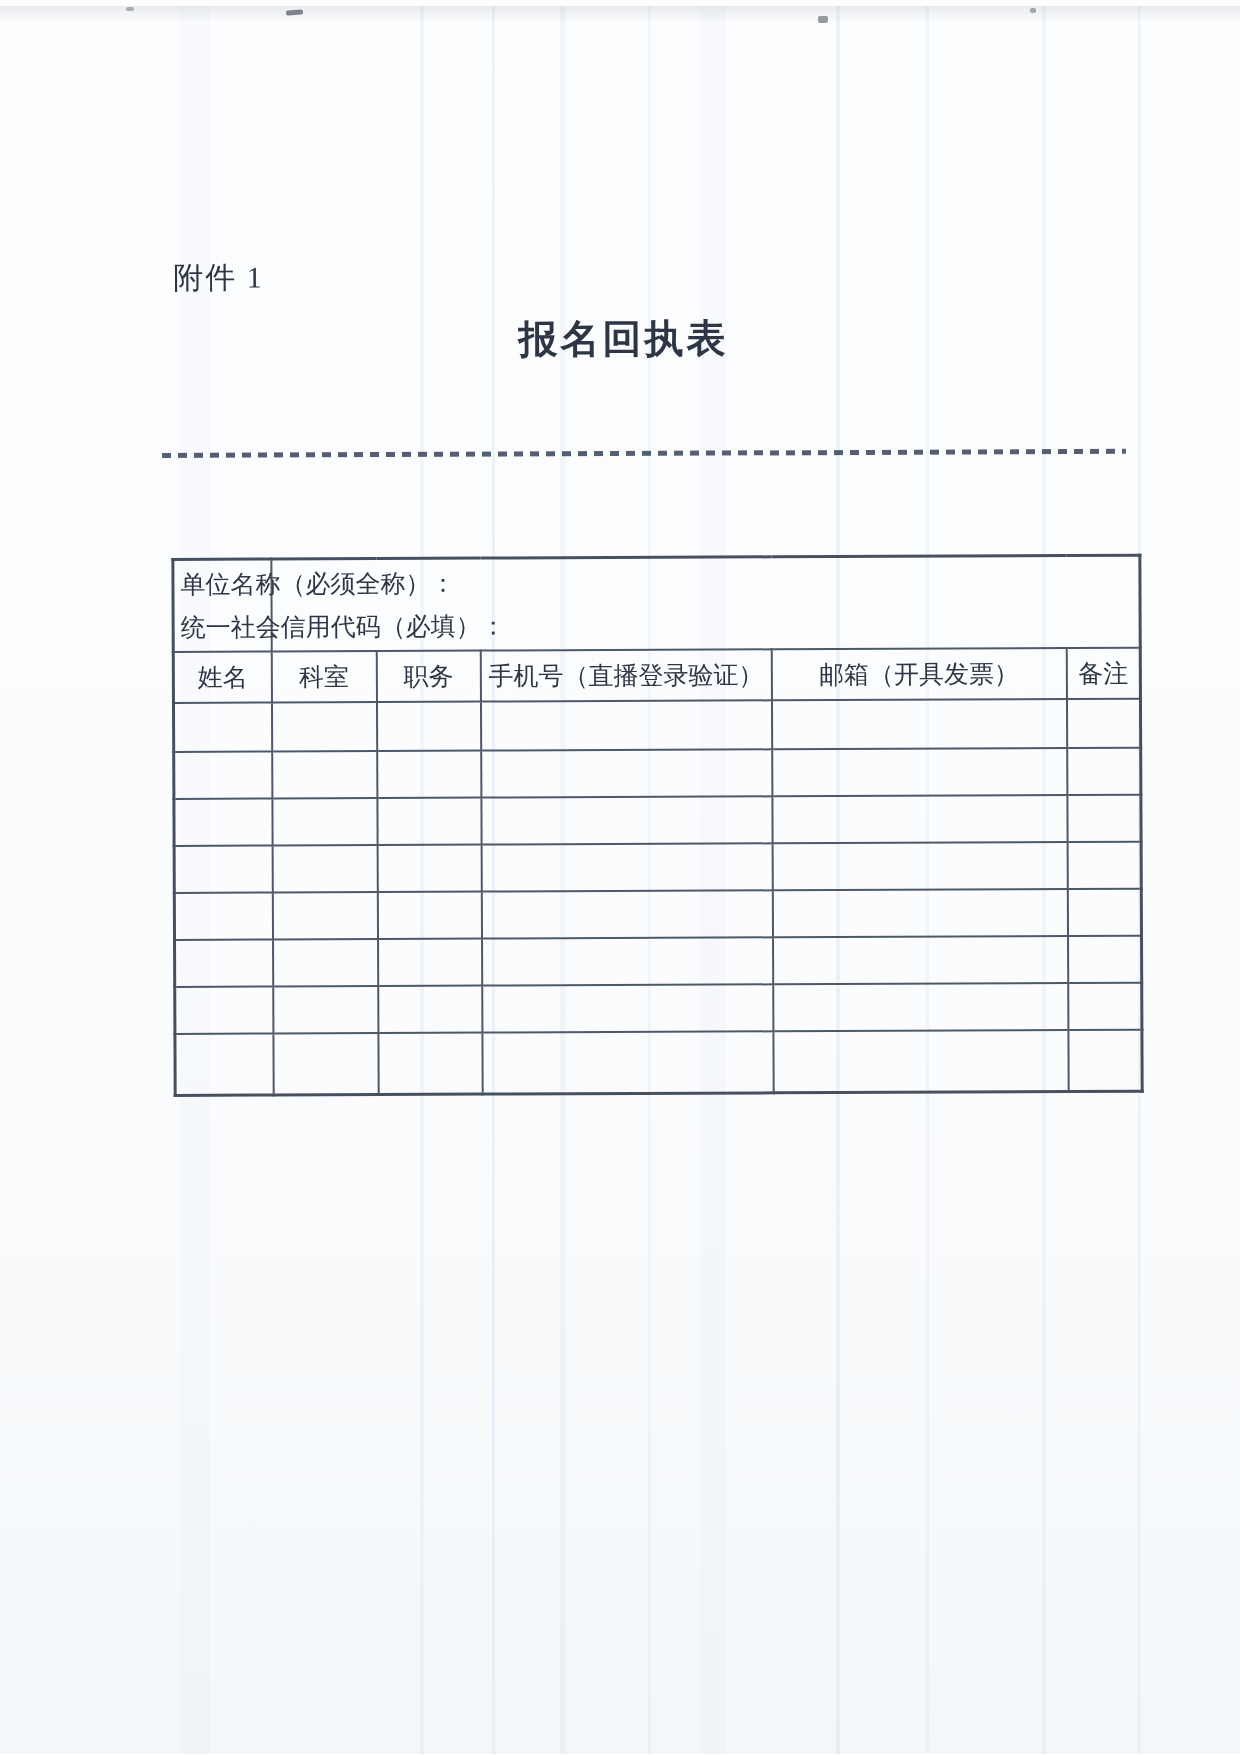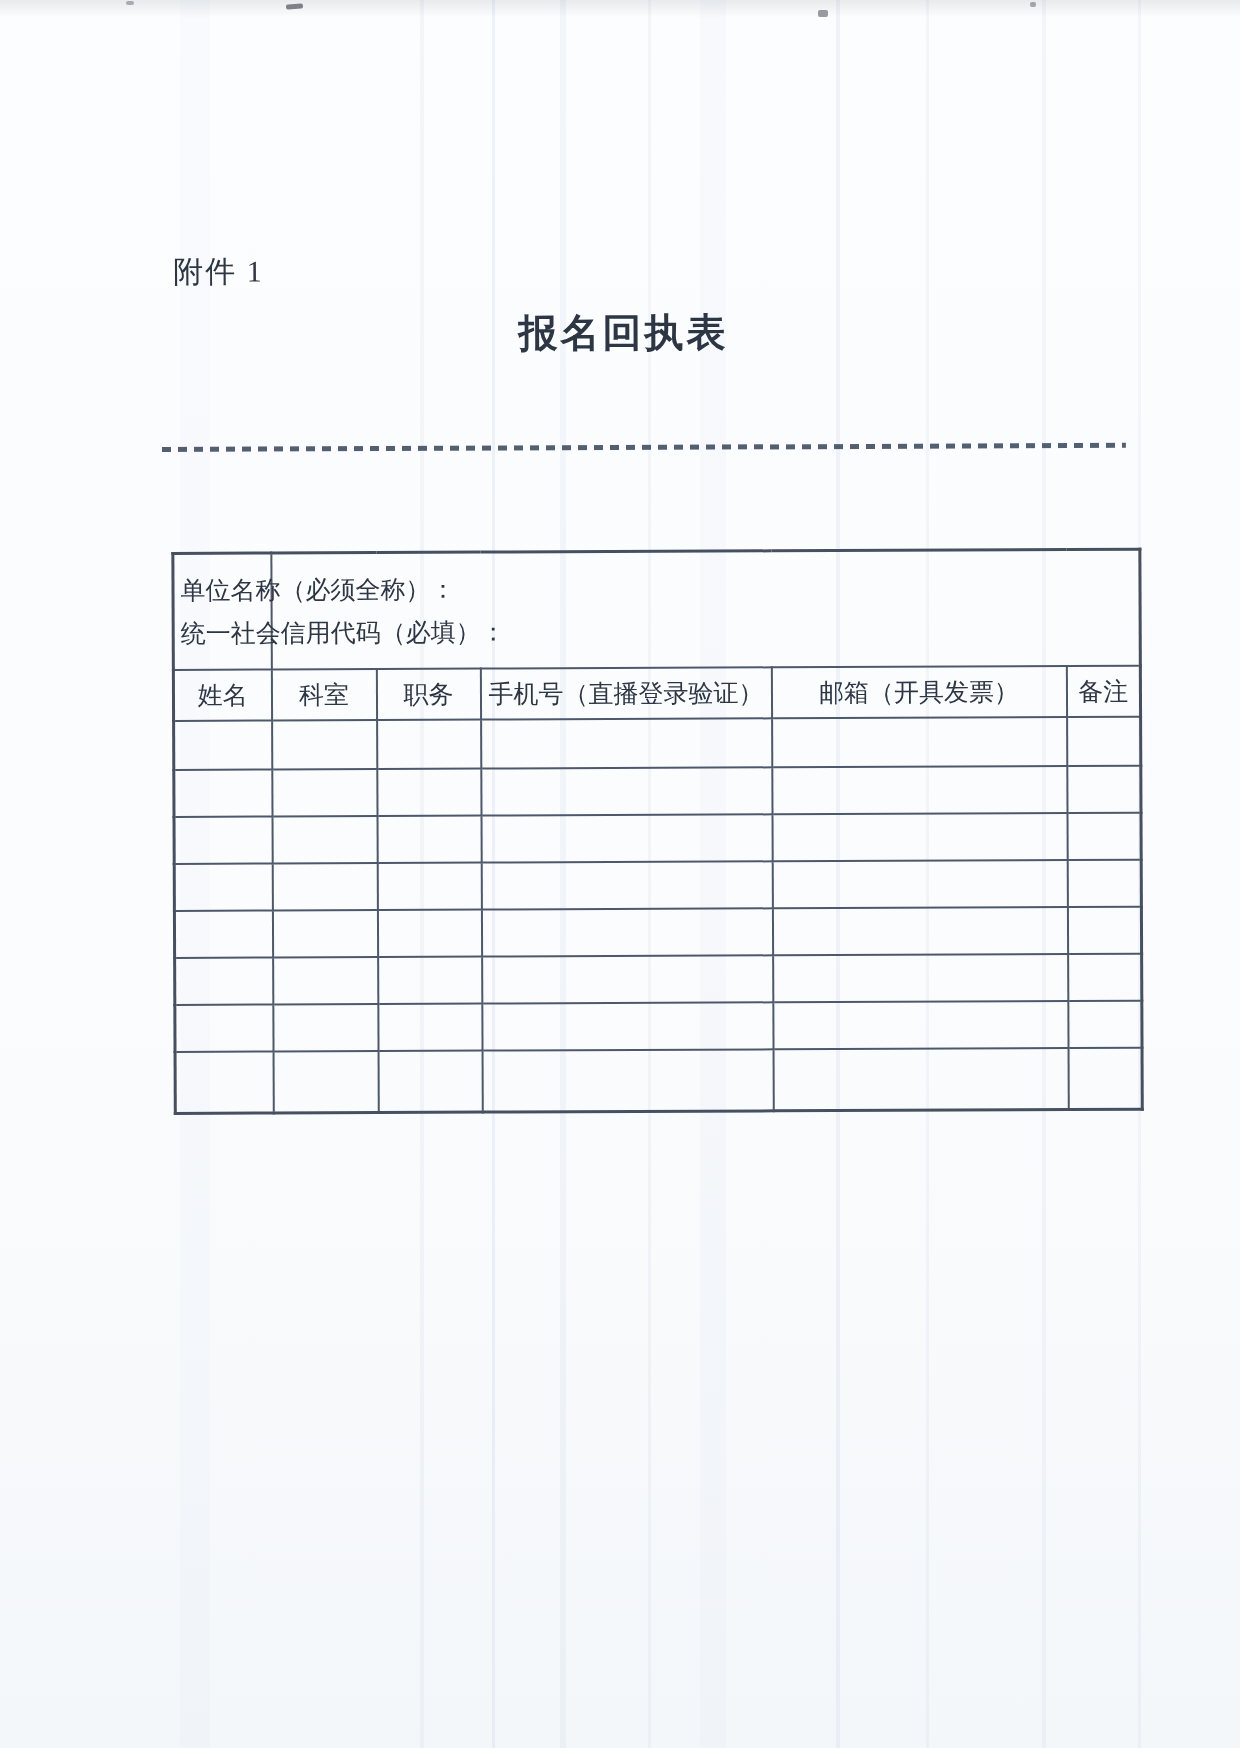--- a/index.html
+++ b/index.html
@@ -13,20 +13,21 @@
     margin: 0; padding: 0;
     width: 1240px; height: 1755px;
     overflow: hidden;
     font-family: "Liberation Serif", "DejaVu Serif", serif;
   }
   .page {
     position: relative;
     width: 1240px; height: 1748px;
     background:
       linear-gradient(180deg, #fcfdfe 0%, #fbfcfd 55%, #f4f7fa 100%);
+    margin-top: 6px;
   }
   
   .streaks { position: absolute; inset: 0; pointer-events: none; }
   .streak { position: absolute; top: 0; bottom: 0; background: rgba(190, 205, 230, 0.16); }
   .streak.s1 { left: 420px; width: 4px; }
   .streak.s2 { left: 492px; width: 3px; background: rgba(185, 200, 228, 0.22); }
   .streak.s3 { left: 560px; width: 6px; }
   .streak.s4 { left: 648px; width: 3px; }
   .streak.s5 { left: 700px; width: 26px; background: rgba(205, 218, 238, 0.10); }
   .streak.s6 { left: 836px; width: 4px; background: rgba(185, 200, 228, 0.20); }
@@ -85,21 +86,21 @@
     border: 2px solid var(--line);
     padding: 0;
     font-size: 25px;
     color: var(--ink);
   }
   table.reg { border: 3px solid var(--line-outer); }
   tr.info-row td {
     height: 92px;
     border-bottom: 2px solid var(--line);
     vertical-align: middle;
-    padding: 14px 6px;
+    padding: 2px 6px;
   }
   tr.info-row .info-line { line-height: 43px; white-space: nowrap; }
   tr.header-row td {
     height: 51px;
     text-align: center;
     vertical-align: middle;
     white-space: nowrap;
   }
   tr.body-row { height: 47px; }
   tbody tr:nth-child(3) { height: 49px; }

